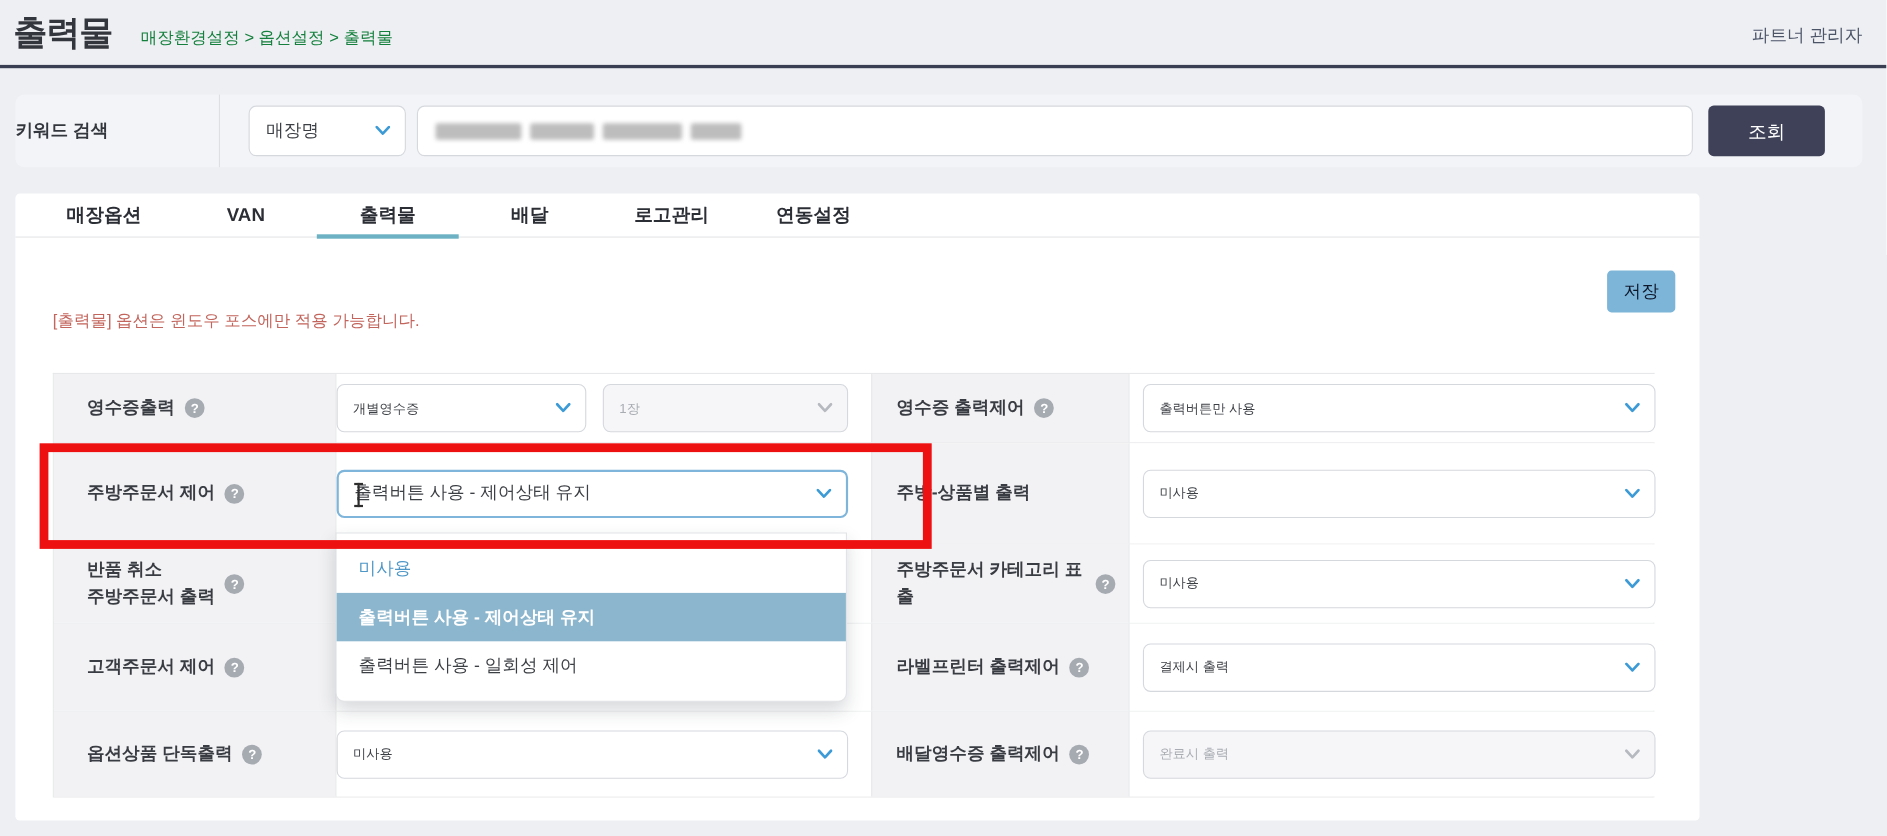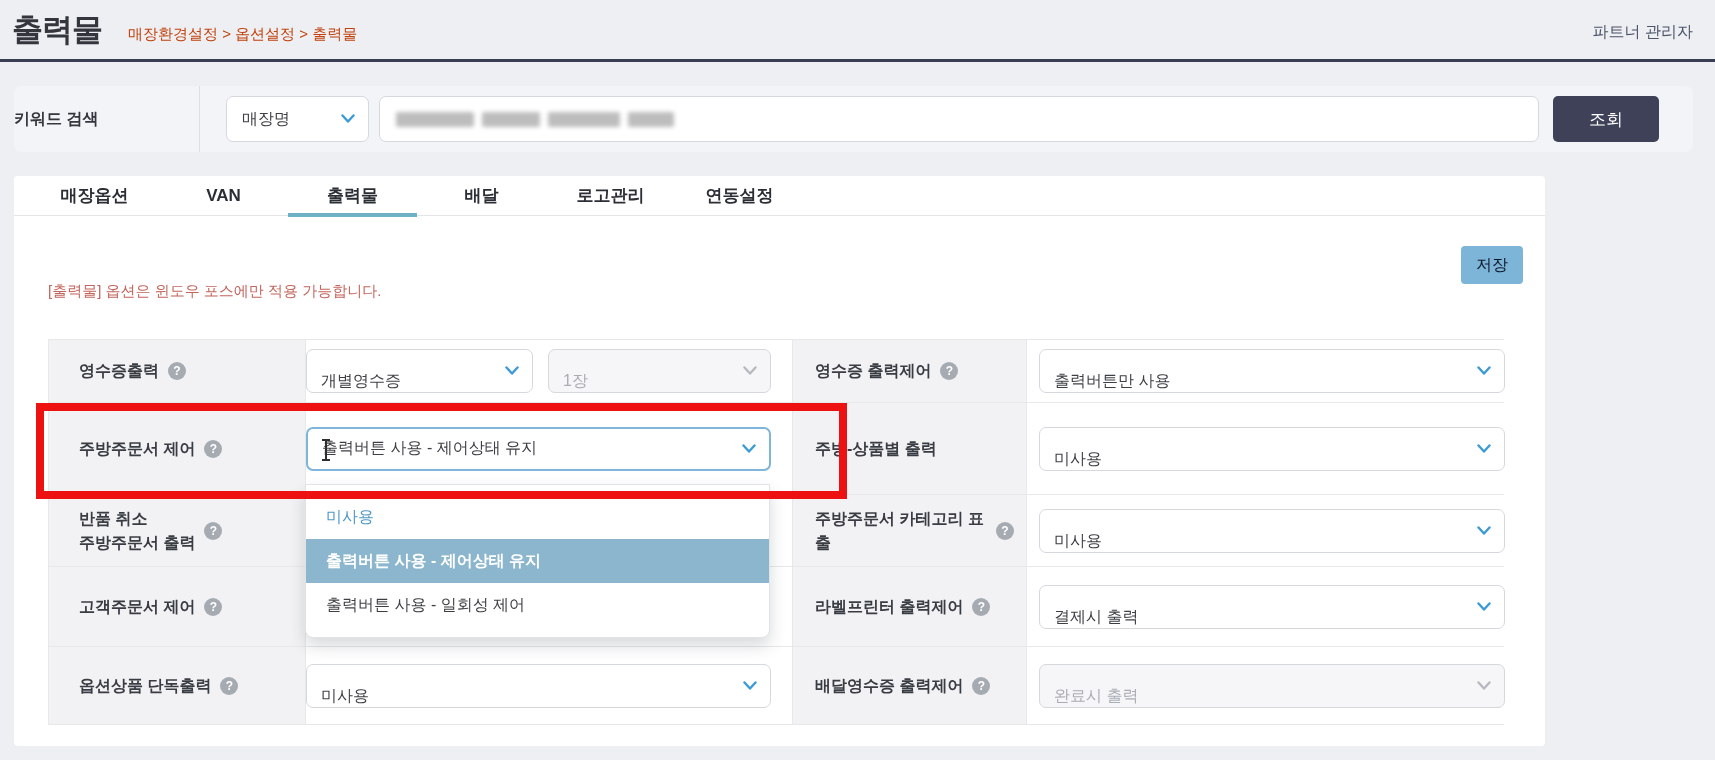--- a/index.html
+++ b/index.html
@@ -8,21 +8,21 @@
     --option-blue:#4f97c7; --annotation-red:#ee1111; --page-bg:#edeff3;
     --label-cell-bg:#f2f2f4; --border-light:#e7e8ea;
   }
   *{margin:0;padding:0;box-sizing:border-box;}
   html,body{width:1715px;height:760px;overflow:hidden;}
   body{background:var(--page-bg);font-family:"Liberation Sans","DejaVu Sans",sans-serif;color:#3a3d42;}
 
   
   .hdr{height:62px;border-bottom:3px solid #3a3e52;display:flex;align-items:center;padding:0 22px 0 12px;}
   .hdr-title{font-size:31px;font-weight:bold;color:#33363d;letter-spacing:-1px;}
-  .hdr-crumb{font-size:15px;color:#c2410c;margin-left:26px;margin-top:10px;}
+  .hdr-crumb{font-size:15px;color:#15803d;margin-left:26px;margin-top:10px;}
   .hdr-role{margin-left:auto;font-size:16px;color:#4c5468;margin-top:6px;}
 
   
   .search{margin:24px 22px 0 14px;width:1679px;height:66px;background:#f3f4f7;border-radius:8px;display:flex;align-items:center;}
   .search-left{width:186px;height:100%;display:flex;align-items:center;justify-content:flex-start;border-right:1px solid #dcdfe3;padding-right:14px;}
   .search-label{font-size:16px;font-weight:bold;color:#33363d;}
   .sel-box{position:relative;height:46px;background:#fff;border:1px solid #d5d8dd;border-radius:7px;display:flex;align-items:center;padding:0 40px 0 15px;font-size:16px;color:#3c3f44;}
   .search-type{width:143px;margin-left:26px;}
   .chev{position:absolute;right:13px;top:50%;transform:translateY(-50%);width:14px;height:10px;}
   .search-input{margin-left:10px;width:1160px;height:46px;background:#fff;border:1px solid #d5d8dd;border-radius:7px;display:flex;align-items:center;padding:0 16px;gap:8px;}
@@ -43,21 +43,21 @@
   .tbl{border:1px solid var(--border-light);border-bottom:none;}
   .trow{display:grid;grid-template-columns:257px 486px 235px 478px;border-bottom:1px solid var(--border-light);}
   .r1{height:63px;} .r2{height:92px;} .r3{height:72px;} .r4{height:80px;} .r5{height:78px;}
   .cell{display:flex;align-items:center;}
   .lblc{background:var(--label-cell-bg);padding-left:30px;gap:9px;border-right:1px solid var(--border-light);}
   .lblc2{padding-left:22px;border-left:1px solid var(--border-light);}
   .lbl-t{font-size:16px;font-weight:600;color:#393c42;line-height:1.45;}
   .help{flex:0 0 auto;width:18px;height:18px;border-radius:50%;background:#a6abb2;color:#fff;font-size:12px;font-weight:bold;display:flex;align-items:center;justify-content:center;}
   .ctlc{background:#fff;gap:15px;}
   .ctlc4{padding-left:12px;}
-  .sel{position:relative;height:44px;background:#fff;border:1px solid #d5d8dd;border-radius:7px;display:flex;align-items:flex-end;padding:0 40px 0 14px;font-size:16px;color:#3c3f44;cursor:pointer;}
+  .sel{position:relative;height:44px;background:#fff;border:1px solid #d5d8dd;border-radius:7px;display:flex;align-items:center;padding:0 40px 0 14px;font-size:12px;color:#3c3f44;cursor:pointer;}
   .sel.dis{background:#f6f6f8;color:#a9adb3;cursor:default;}
   .w227{width:227px;} .w223{width:223px;} .w465{width:465px;} .w466{width:466px;}
   .combo{position:relative;width:465px;height:44px;background:#fff;border:2px solid #7fb5da;border-radius:7px;display:flex;align-items:center;padding:0 40px 0 14px;font-size:16px;color:#3c3f44;z-index:30;}
   .ibeam{position:absolute;left:17px;top:10px;width:2px;height:22px;background:#2e2e2e;}
   .ibeam::before,.ibeam::after{content:"";position:absolute;left:-3px;width:8px;height:2px;background:#2e2e2e;}
   .ibeam::before{top:0;} .ibeam::after{bottom:0;}
 
   
   .ddl{position:absolute;left:257px;top:145px;width:465px;background:#fff;border:1px solid #e2e3e6;border-radius:0 0 8px 8px;box-shadow:0 8px 16px rgba(40,50,60,.18);padding:10px 0;z-index:40;}
   .opt{height:44px;display:flex;align-items:center;padding:0 20px;font-size:16px;color:#3c3f44;cursor:pointer;}

